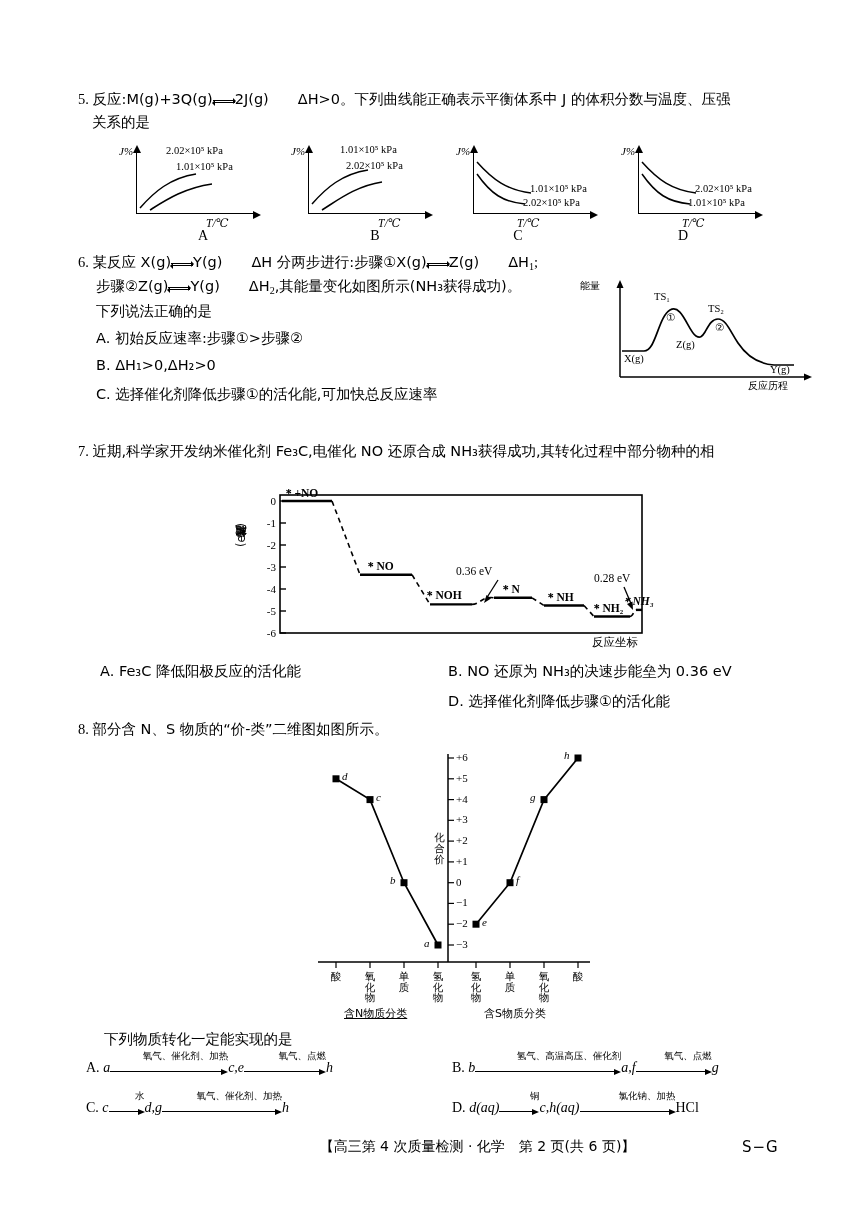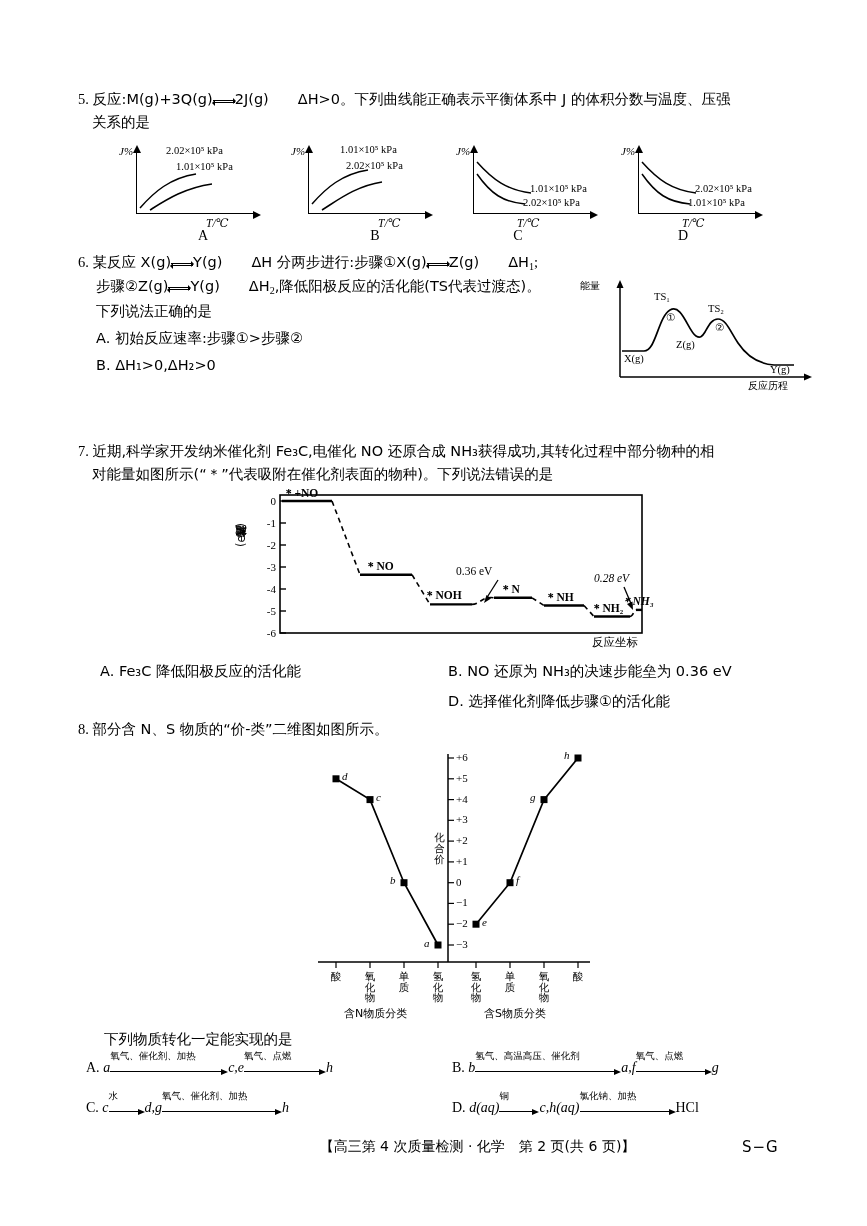--- a/index.html
+++ b/index.html
@@ -63,21 +63,21 @@
   .q8fig .ylab{position:absolute;font-size:10.5px;width:11px;line-height:1.05;
       text-align:center;font-family:"DejaVu Sans",sans-serif;}
   .q8fig .xcat{position:absolute;font-size:10.5px;width:12px;line-height:1.02;
       text-align:center;font-family:"DejaVu Sans",sans-serif;}
   .q8fig .xgroup{position:absolute;font-size:11px;white-space:nowrap;
       font-family:"DejaVu Sans",sans-serif;}
 
   
   .chain{position:absolute;font-size:14px;white-space:nowrap;}
   .arrowbox{display:inline-block;position:relative;vertical-align:middle;height:1.15em;}
-  .arrowbox .cond{position:absolute;left:0;right:0;top:-11px;text-align:left;
+  .arrowbox .cond{position:absolute;left:0;right:0;top:-11px;text-align:right;
       font-size:9.5px;font-family:"DejaVu Sans",sans-serif;white-space:nowrap;}
   .arrowbox .ln{position:absolute;left:0;bottom:5px;height:0;border-top:1.3px solid #000;}
   .arrowbox .hd{position:absolute;bottom:1.5px;width:0;height:0;
       border-top:3.5px solid transparent;border-bottom:3.5px solid transparent;border-left:7px solid #000;}
 
   
   .footer{position:absolute;left:0;width:867px;text-align:center;font-size:14px;
       font-family:"DejaVu Sans",sans-serif;padding-left:44px;}
   .sg{position:absolute;font-size:15px;letter-spacing:1px;font-family:"DejaVu Sans",sans-serif;}
   .cnf{font-family:"DejaVu Sans",sans-serif;}
@@ -171,25 +171,26 @@
     <div class="lbl" style="left:68px;top:51px;">1.01×10⁵ kPa</div>
     <div class="xlab" style="left:62px;top:70px;">T/℃</div>
     <div class="letter" style="left:-22px;">D</div>
   </div>
 
   <div class="q" style="left:78px;top:251px;width:500px;">
     <span>6.</span>
     <span class="cnf">某反应 X(g)</span><span class="eqarrow"><i class="r"></i><i class="l"></i></span><span class="cnf">Y(g)　　ΔH 分两步进行:步骤①X(g)</span><span class="eqarrow"><i class="r"></i><i class="l"></i></span><span class="cnf">Z(g)　　ΔH</span><sub>1</sub><span>;</span>
   </div>
   <div class="q" style="left:96px;top:275px;width:500px;">
-    <span class="cnf">步骤②Z(g)</span><span class="eqarrow"><i class="r"></i><i class="l"></i></span><span class="cnf">Y(g)　　ΔH</span><sub>2</sub><span class="cnf">,降低阳极反应的活化能(TS代表过渡态)。</span>
+    <span class="cnf">步骤②Z(g)</span><span class="eqarrow"><i class="r"></i><i class="l"></i></span><span class="cnf">Y(g)　　ΔH</span><sub>2</sub><span class="cnf">,其能量变化如图所示(NH₃获得成功)。</span>
   </div>
   <div class="q cnf" style="left:96px;top:300px;">下列说法正确的是</div>
   <div class="opt cnf" style="left:96px;top:329px;">A. 初始反应速率:步骤①&gt;步骤②</div>
   <div class="opt cnf" style="left:96px;top:357px;">B. ΔH₁&gt;0,ΔH₂&gt;0</div>
+  <div class="opt cnf" style="left:96px;top:385px;">C. 选择催化剂降低步骤①的活化能,可加快总反应速率</div>
 
   <div class="q6fig" style="left:578px;top:279px;">
     <svg width="246" height="112">
       <line x1="42" y1="6" x2="42" y2="98" stroke="#000" stroke-width="1.5"></line>
       <polygon points="42,1 38.5,9 45.5,9" fill="#000"></polygon>
       <line x1="42" y1="98" x2="228" y2="98" stroke="#000" stroke-width="1.5"></line>
       <polygon points="234,98 226,94.5 226,101.5" fill="#000"></polygon>
       <path d="M44,72 L66,72 C78,72 80,38 92,31 C104,24 110,52 118,57 C122,59.5 124,58 127,53
                C131,46 134,40 140,40 C148,40 152,52 160,64 C170,79 182,85 196,86 L216,86" fill="none" stroke="#000" stroke-width="1.7"></path>
     </svg>
@@ -200,21 +201,20 @@
     <div class="tx" style="left:98px;top:60px;">Z(g)</div>
     <div class="tx" style="left:130px;top:24px;">TS₂</div>
     <div class="tx" style="left:137px;top:42px;">②</div>
     <div class="tx" style="left:192px;top:85px;">Y(g)</div>
     <div class="cn" style="left:170px;top:100px;">反应历程</div>
   </div>
 
   <div class="q" style="left:78px;top:440px;width:720px;">
     <span>7.</span>
     <span class="cnf">近期,科学家开发纳米催化剂 Fe₃C,电催化 NO 还原合成 NH₃获得成功,其转化过程中部分物种的相</span>
-    <div class="cnf" style="margin-left:14px;">对能量如图所示(“＊”代表吸附在催化剂表面的物种)。下列说法错误的是</div>
   </div>
 
   <div class="q7fig" style="left:232px;top:487px;">
     <svg width="420" height="170">
 
       <rect x="48" y="8" width="362" height="138" fill="none" stroke="#000" stroke-width="1.6"></rect>
 
       <line x1="48" y1="14" x2="54" y2="14" stroke="#000" stroke-width="1.4"></line>
       <line x1="48" y1="36" x2="54" y2="36" stroke="#000" stroke-width="1.4"></line>
       <line x1="48" y1="58" x2="54" y2="58" stroke="#000" stroke-width="1.4"></line>
@@ -256,21 +256,21 @@
 
     <div class="sp" style="left:51px;top:-1px;">＊+NO</div>
     <div class="sp" style="left:133px;top:72px;">＊NO</div>
     <div class="sp" style="left:192px;top:101px;">＊NOH</div>
     <div class="sp" style="left:268px;top:95px;">＊N</div>
     <div class="sp" style="left:313px;top:103px;">＊NH</div>
     <div class="sp" style="left:359px;top:114px;">＊NH₂</div>
     <div class="sp" style="left:389px;top:107px;font-style:italic;">＊NH₃</div>
 
     <div class="ann" style="left:224px;top:78px;">0.36 eV</div>
-    <div class="ann" style="left:362px;top:85px;font-style:italic;">0.28 eV</div>
+    <div class="ann" style="left:362px;top:85px;">0.28 eV</div>
 
     <div class="xlabel" style="left:360px;top:148px;text-align:center;">反应坐标</div>
   </div>
 
   <div class="opt cnf" style="left:100px;top:662px;">A. Fe₃C 降低阳极反应的活化能</div>
   <div class="opt cnf" style="left:448px;top:662px;">B. NO 还原为 NH₃的决速步能垒为 0.36 eV</div>
   <div class="opt cnf" style="left:448px;top:692px;">D. 选择催化剂降低步骤①的活化能</div>
 
   <div class="q" style="left:78px;top:718px;">
     <span>8.</span>
@@ -342,21 +342,21 @@
 
     <div class="xcat" style="left:30px;top:223px;">酸</div>
     <div class="xcat" style="left:64px;top:223px;">氧化物</div>
     <div class="xcat" style="left:98px;top:223px;">单质</div>
     <div class="xcat" style="left:132px;top:223px;">氢化物</div>
     <div class="xcat" style="left:170px;top:223px;">氢化物</div>
     <div class="xcat" style="left:204px;top:223px;">单质</div>
     <div class="xcat" style="left:238px;top:223px;">氧化物</div>
     <div class="xcat" style="left:272px;top:223px;">酸</div>
 
-    <div class="xgroup" style="left:44px;top:258px;">含N物质分类</div>
+    <div class="xgroup" style="left:44px;top:258px;text-decoration:underline;">含N物质分类</div>
     <div class="xgroup" style="left:184px;top:258px;">含S物质分类</div>
   </div>
 
   <div class="q cnf" style="left:104px;top:1028px;">下列物质转化一定能实现的是</div>
 
   <div class="chain" style="left:86px;top:1060px;">
     <span>A.</span>
     <span class="it">a</span><span class="arrowbox" style="width:118px;"><span class="cond">氧气、催化剂、加热</span><span class="ln" style="width:112px;"></span><span class="hd" style="left:111px;"></span></span><span class="it">c,e</span><span class="arrowbox" style="width:82px;"><span class="cond">氧气、点燃</span><span class="ln" style="width:76px;"></span><span class="hd" style="left:75px;"></span></span><span class="it">h</span>
   </div>
 

